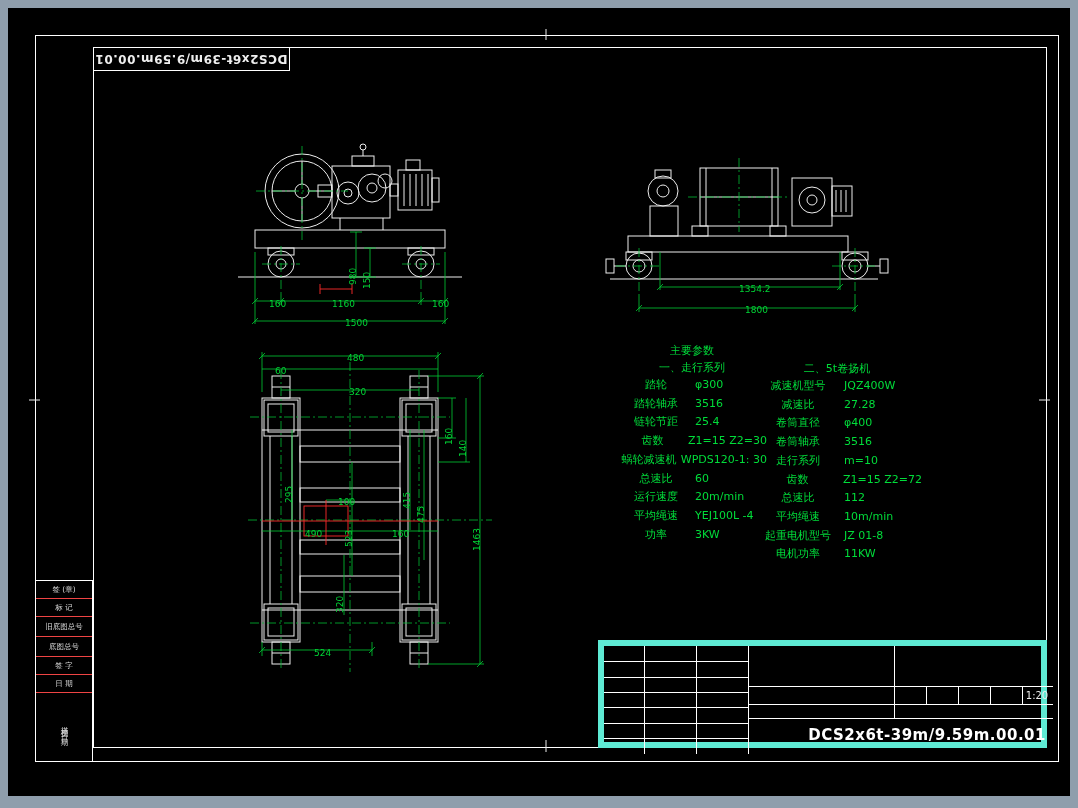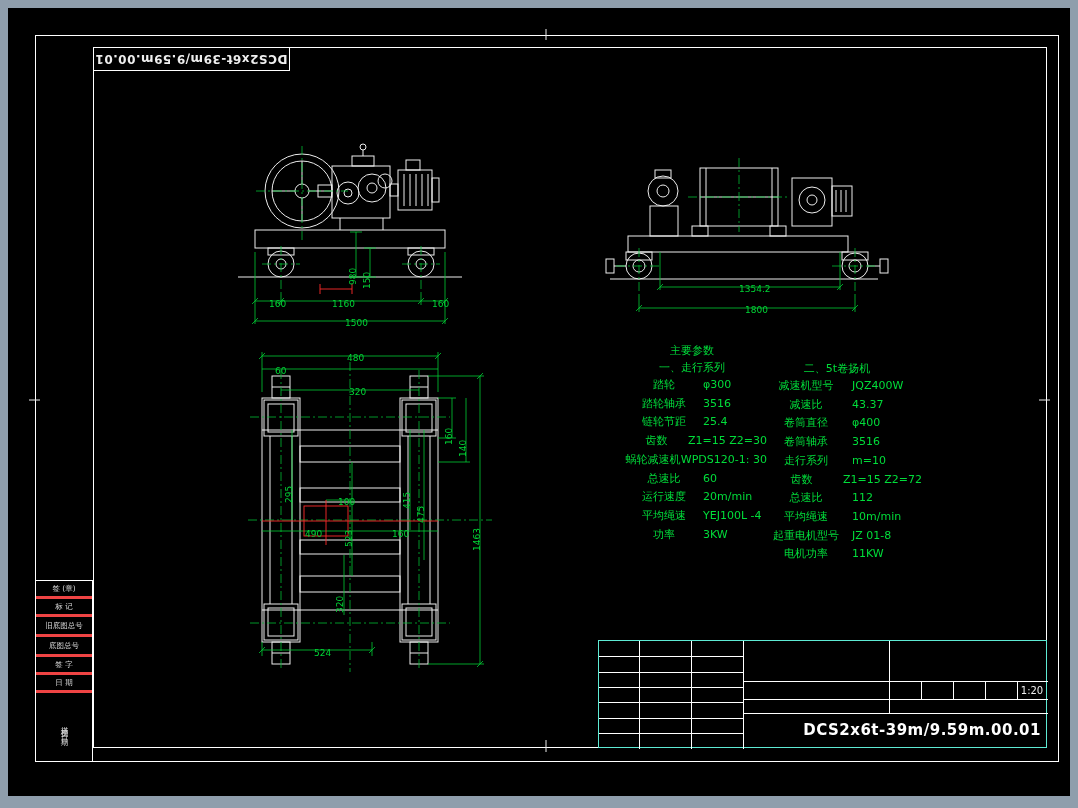--- a/index.html
+++ b/index.html
@@ -13,35 +13,35 @@
   .flip-title{position:absolute;left:85px;top:39px;width:197px;height:24px;
               border:1px solid #fff;box-sizing:border-box;display:flex;align-items:center;justify-content:center;}
   .flip-title span{display:block;transform:rotate(180deg);color:#eee;font-size:12px;font-weight:bold;letter-spacing:.5px;white-space:nowrap;}
   svg{position:absolute;left:0;top:0;}
   .dim{position:absolute;color:#00d435;font-size:9px;line-height:9px;white-space:nowrap;
        font-family:"DejaVu Sans",sans-serif;}
   .dim.rot{transform-origin:0 100%;transform:rotate(-90deg);}
   
   .pcol{position:absolute;color:#00dd3a;font-size:11px;text-align:center;}
   .ptitle{line-height:17px;white-space:nowrap;}
-  .prow{line-height:18.7px;white-space:nowrap;display:flex;margin-left:8px;}
+  .prow{line-height:18.7px;white-space:nowrap;display:flex;}
   .pl{display:inline-block;}
   .c1 .pl{width:78px;}
   .c2 .pl{width:92px;}
   .pv{display:inline-block;}
   
   .left-strip{position:absolute;left:27px;top:572px;width:58px;height:182px;
               border:1px solid #fff;box-sizing:border-box;}
-  .ls-row{border-bottom:3px solid #ef4444;box-sizing:border-box;display:flex;align-items:center;justify-content:center;
+  .ls-row{border-bottom:1px solid #ef4444;box-sizing:border-box;display:flex;align-items:center;justify-content:center;
           color:#ddd;font-size:7.5px;white-space:nowrap;overflow:hidden;}
   .ls-row:last-child{border-bottom:none;}
   .vtext{writing-mode:vertical-rl;letter-spacing:2px;font-size:7.5px;color:#ddd;}
   
   .tblock{position:absolute;left:590px;top:632px;width:449px;height:108px;
-          border:1px solid #5eead4;box-sizing:border-box;}
+          border:6px solid #5eead4;box-sizing:border-box;}
   .tl{position:absolute;background:#fff;}
   .vl{width:1px;}
   .hl{height:1px;}
   .scale-cell{position:absolute;left:418px;top:40px;width:30px;height:18px;display:flex;
               align-items:center;justify-content:center;color:#eee;font-size:10px;}
   .dwg-no{position:absolute;left:144px;top:72px;width:304px;height:35px;line-height:35px;
           text-align:right;padding-right:6px;box-sizing:border-box;color:#fff;
           font-size:15px;font-weight:bold;letter-spacing:.5px;white-space:nowrap;}
 </style>
 </head>
@@ -319,21 +319,21 @@
         </div>
   </div>
   <div class="pcol c2" style="left:744px;top:352px;width:170px">
     <div class="ptitle">二、5t卷扬机</div>
     <div class="prow">
           <span class="pl">减速机型号</span>
           <span class="pv">JQZ400W</span>
         </div>
     <div class="prow">
           <span class="pl">减速比</span>
-          <span class="pv">43.37</span>
+          <span class="pv">27.28</span>
         </div>
     <div class="prow">
           <span class="pl">卷筒直径</span>
           <span class="pv">φ400</span>
         </div>
     <div class="prow">
           <span class="pl">卷筒轴承</span>
           <span class="pv">3516</span>
         </div>
     <div class="prow">

